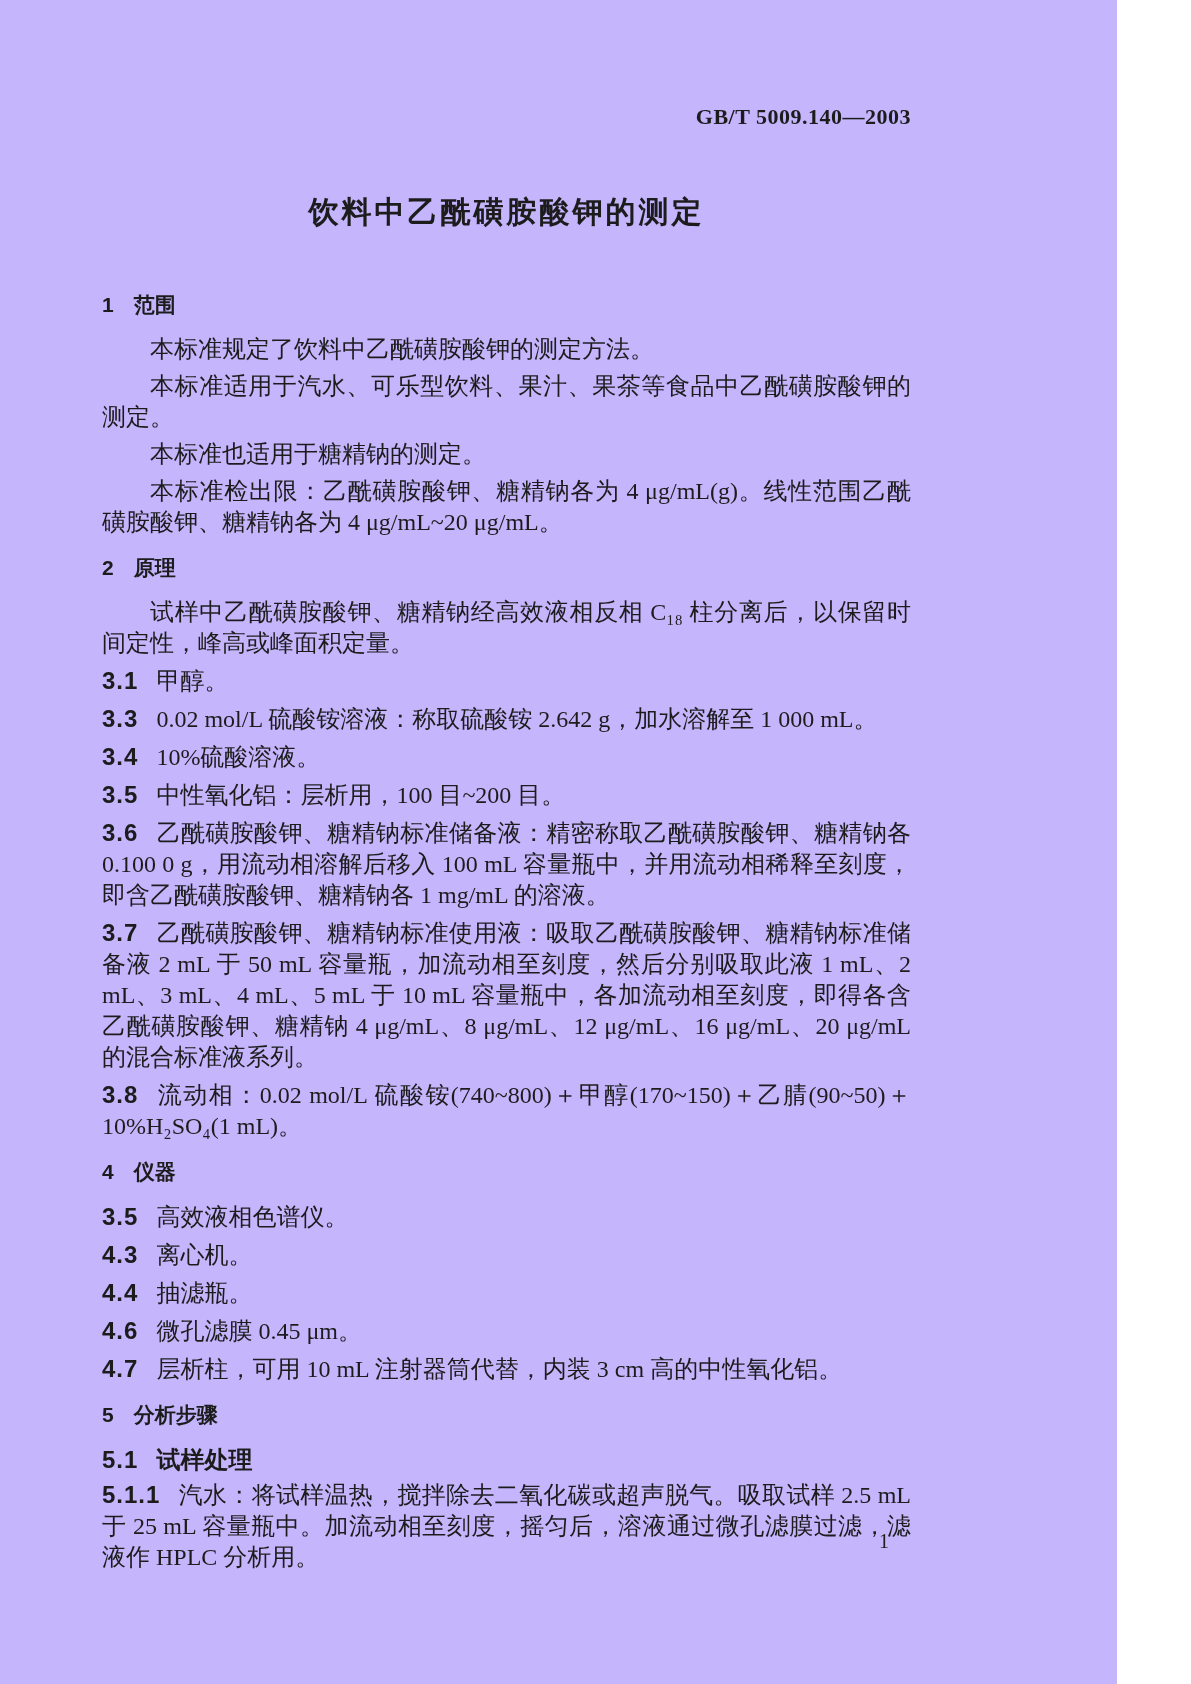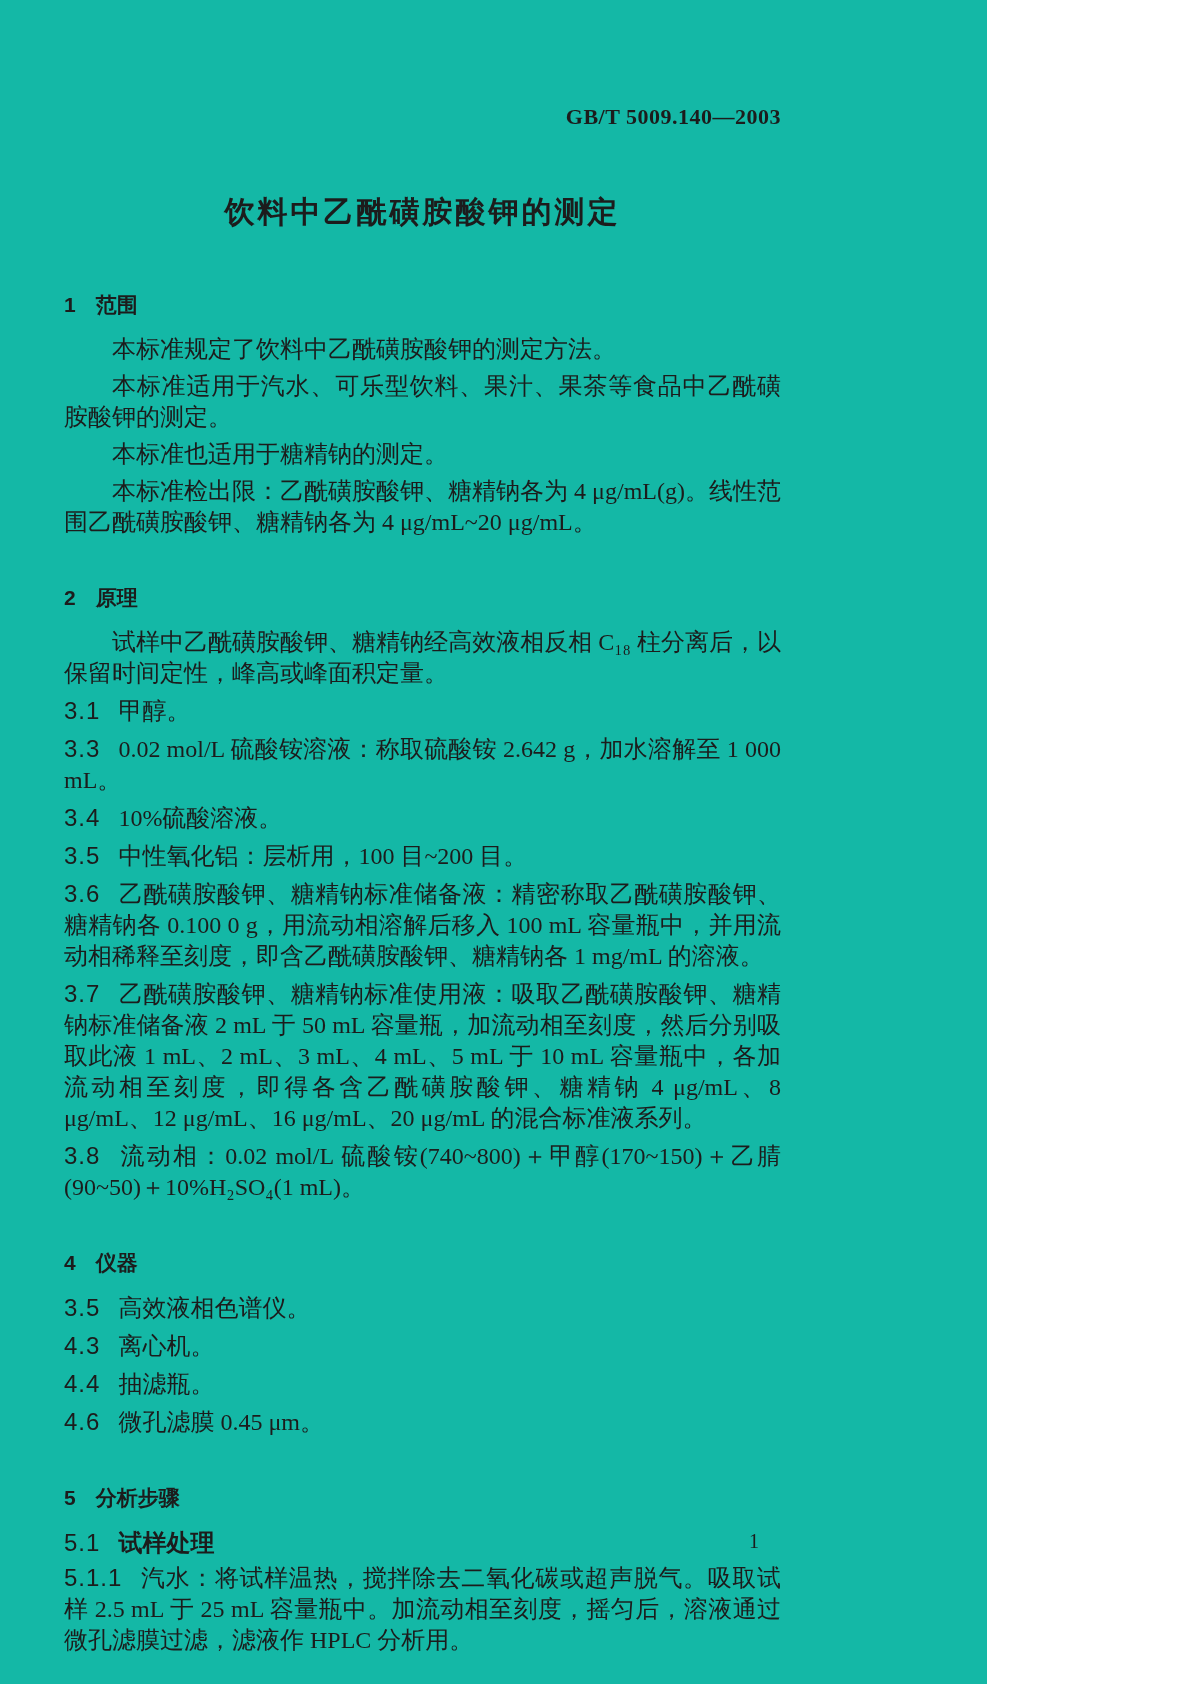--- a/index.html
+++ b/index.html
@@ -5,62 +5,62 @@
   * { margin: 0; padding: 0; box-sizing: border-box; }
   html, body { background: #ffffff; }
   body {
     width: 1191px;
     height: 1684px;
     font-family: "Liberation Serif", "DejaVu Serif", serif;
     color: #1c1c1c;
   }
   .page {
     position: relative;
-    width: 987px;
+    width: 1117px;
     height: 1684px;
-    background: #14b8a6;
-    padding: 104px 206px 0 64px;
+    background: #c4b5fd;
+    padding: 104px 206px 0 102px;
     overflow: hidden;
   }
   .std-number {
     text-align: right;
     font-weight: bold;
     font-size: 22px;
     letter-spacing: 0.5px;
     font-family: "Liberation Serif", "DejaVu Serif", serif;
   }
   .doc-title {
     margin-top: 62px;
     text-align: center;
     font-size: 30px;
     font-weight: bold;
     letter-spacing: 3px;
     font-family: "Liberation Sans", "DejaVu Sans", sans-serif;
   }
   main { display: block; }
   section { display: block; }
   .sec-heading {
-    margin-top: 46px;
+    margin-top: 16px;
     margin-bottom: 15px;
     font-size: 21px;
     font-weight: bold;
     font-family: "Liberation Sans", "DejaVu Sans", sans-serif;
   }
   section:first-child .sec-heading { margin-top: 58px; }
   .sec-heading .sec-num { margin-right: 20px; }
   p {
     font-size: 24px;
     line-height: 31px;
     margin-bottom: 6px;
     text-align: justify;
   }
   .para-indent { text-indent: 2em; }
   .clause-num {
     font-family: "Liberation Sans", "DejaVu Sans", sans-serif;
-    font-weight: normal;
+    font-weight: bold;
     margin-right: 18px;
     letter-spacing: 1px;
   }
   .subheading,
   .subheading .clause-text {
     font-family: "Liberation Sans", "DejaVu Sans", sans-serif;
     font-weight: bold;
   }
   .subheading { margin-top: 14px; margin-bottom: 4px; }
   .page-number {
@@ -98,20 +98,21 @@
         <p class="clause"><span class="clause-num">3.6</span><span class="clause-text">乙酰磺胺酸钾、糖精钠标准储备液：精密称取乙酰磺胺酸钾、糖精钠各 0.100 0 g，用流动相溶解后移入 100 mL 容量瓶中，并用流动相稀释至刻度，即含乙酰磺胺酸钾、糖精钠各 1 mg/mL 的溶液。</span></p>
         <p class="clause"><span class="clause-num">3.7</span><span class="clause-text">乙酰磺胺酸钾、糖精钠标准使用液：吸取乙酰磺胺酸钾、糖精钠标准储备液 2 mL 于 50 mL 容量瓶，加流动相至刻度，然后分别吸取此液 1 mL、2 mL、3 mL、4 mL、5 mL 于 10 mL 容量瓶中，各加流动相至刻度，即得各含乙酰磺胺酸钾、糖精钠 4 μg/mL、8 μg/mL、12 μg/mL、16 μg/mL、20 μg/mL 的混合标准液系列。</span></p>
         <p class="clause"><span class="clause-num">3.8</span><span class="clause-text">流动相：0.02 mol/L 硫酸铵(740~800)＋甲醇(170~150)＋乙腈(90~50)＋10%H₂SO₄(1 mL)。</span></p>
       </section>
       <section>
         <h2 class="sec-heading"><span class="sec-num">4</span><span class="sec-title">仪器</span></h2>
         <p class="clause"><span class="clause-num">3.5</span><span class="clause-text">高效液相色谱仪。</span></p>
         <p class="clause"><span class="clause-num">4.3</span><span class="clause-text">离心机。</span></p>
         <p class="clause"><span class="clause-num">4.4</span><span class="clause-text">抽滤瓶。</span></p>
         <p class="clause"><span class="clause-num">4.6</span><span class="clause-text">微孔滤膜 0.45 μm。</span></p>
+        <p class="clause"><span class="clause-num">4.7</span><span class="clause-text">层析柱，可用 10 mL 注射器筒代替，内装 3 cm 高的中性氧化铝。</span></p>
       </section>
       <section>
         <h2 class="sec-heading"><span class="sec-num">5</span><span class="sec-title">分析步骤</span></h2>
         <p class="clause subheading"><span class="clause-num">5.1</span><span class="clause-text">试样处理</span></p>
         <p class="clause"><span class="clause-num">5.1.1</span><span class="clause-text">汽水：将试样温热，搅拌除去二氧化碳或超声脱气。吸取试样 2.5 mL 于 25 mL 容量瓶中。加流动相至刻度，摇匀后，溶液通过微孔滤膜过滤，滤液作 HPLC 分析用。</span></p>
       </section>
     </main>
 
   <div class="page-number">1</div>
 </div>

